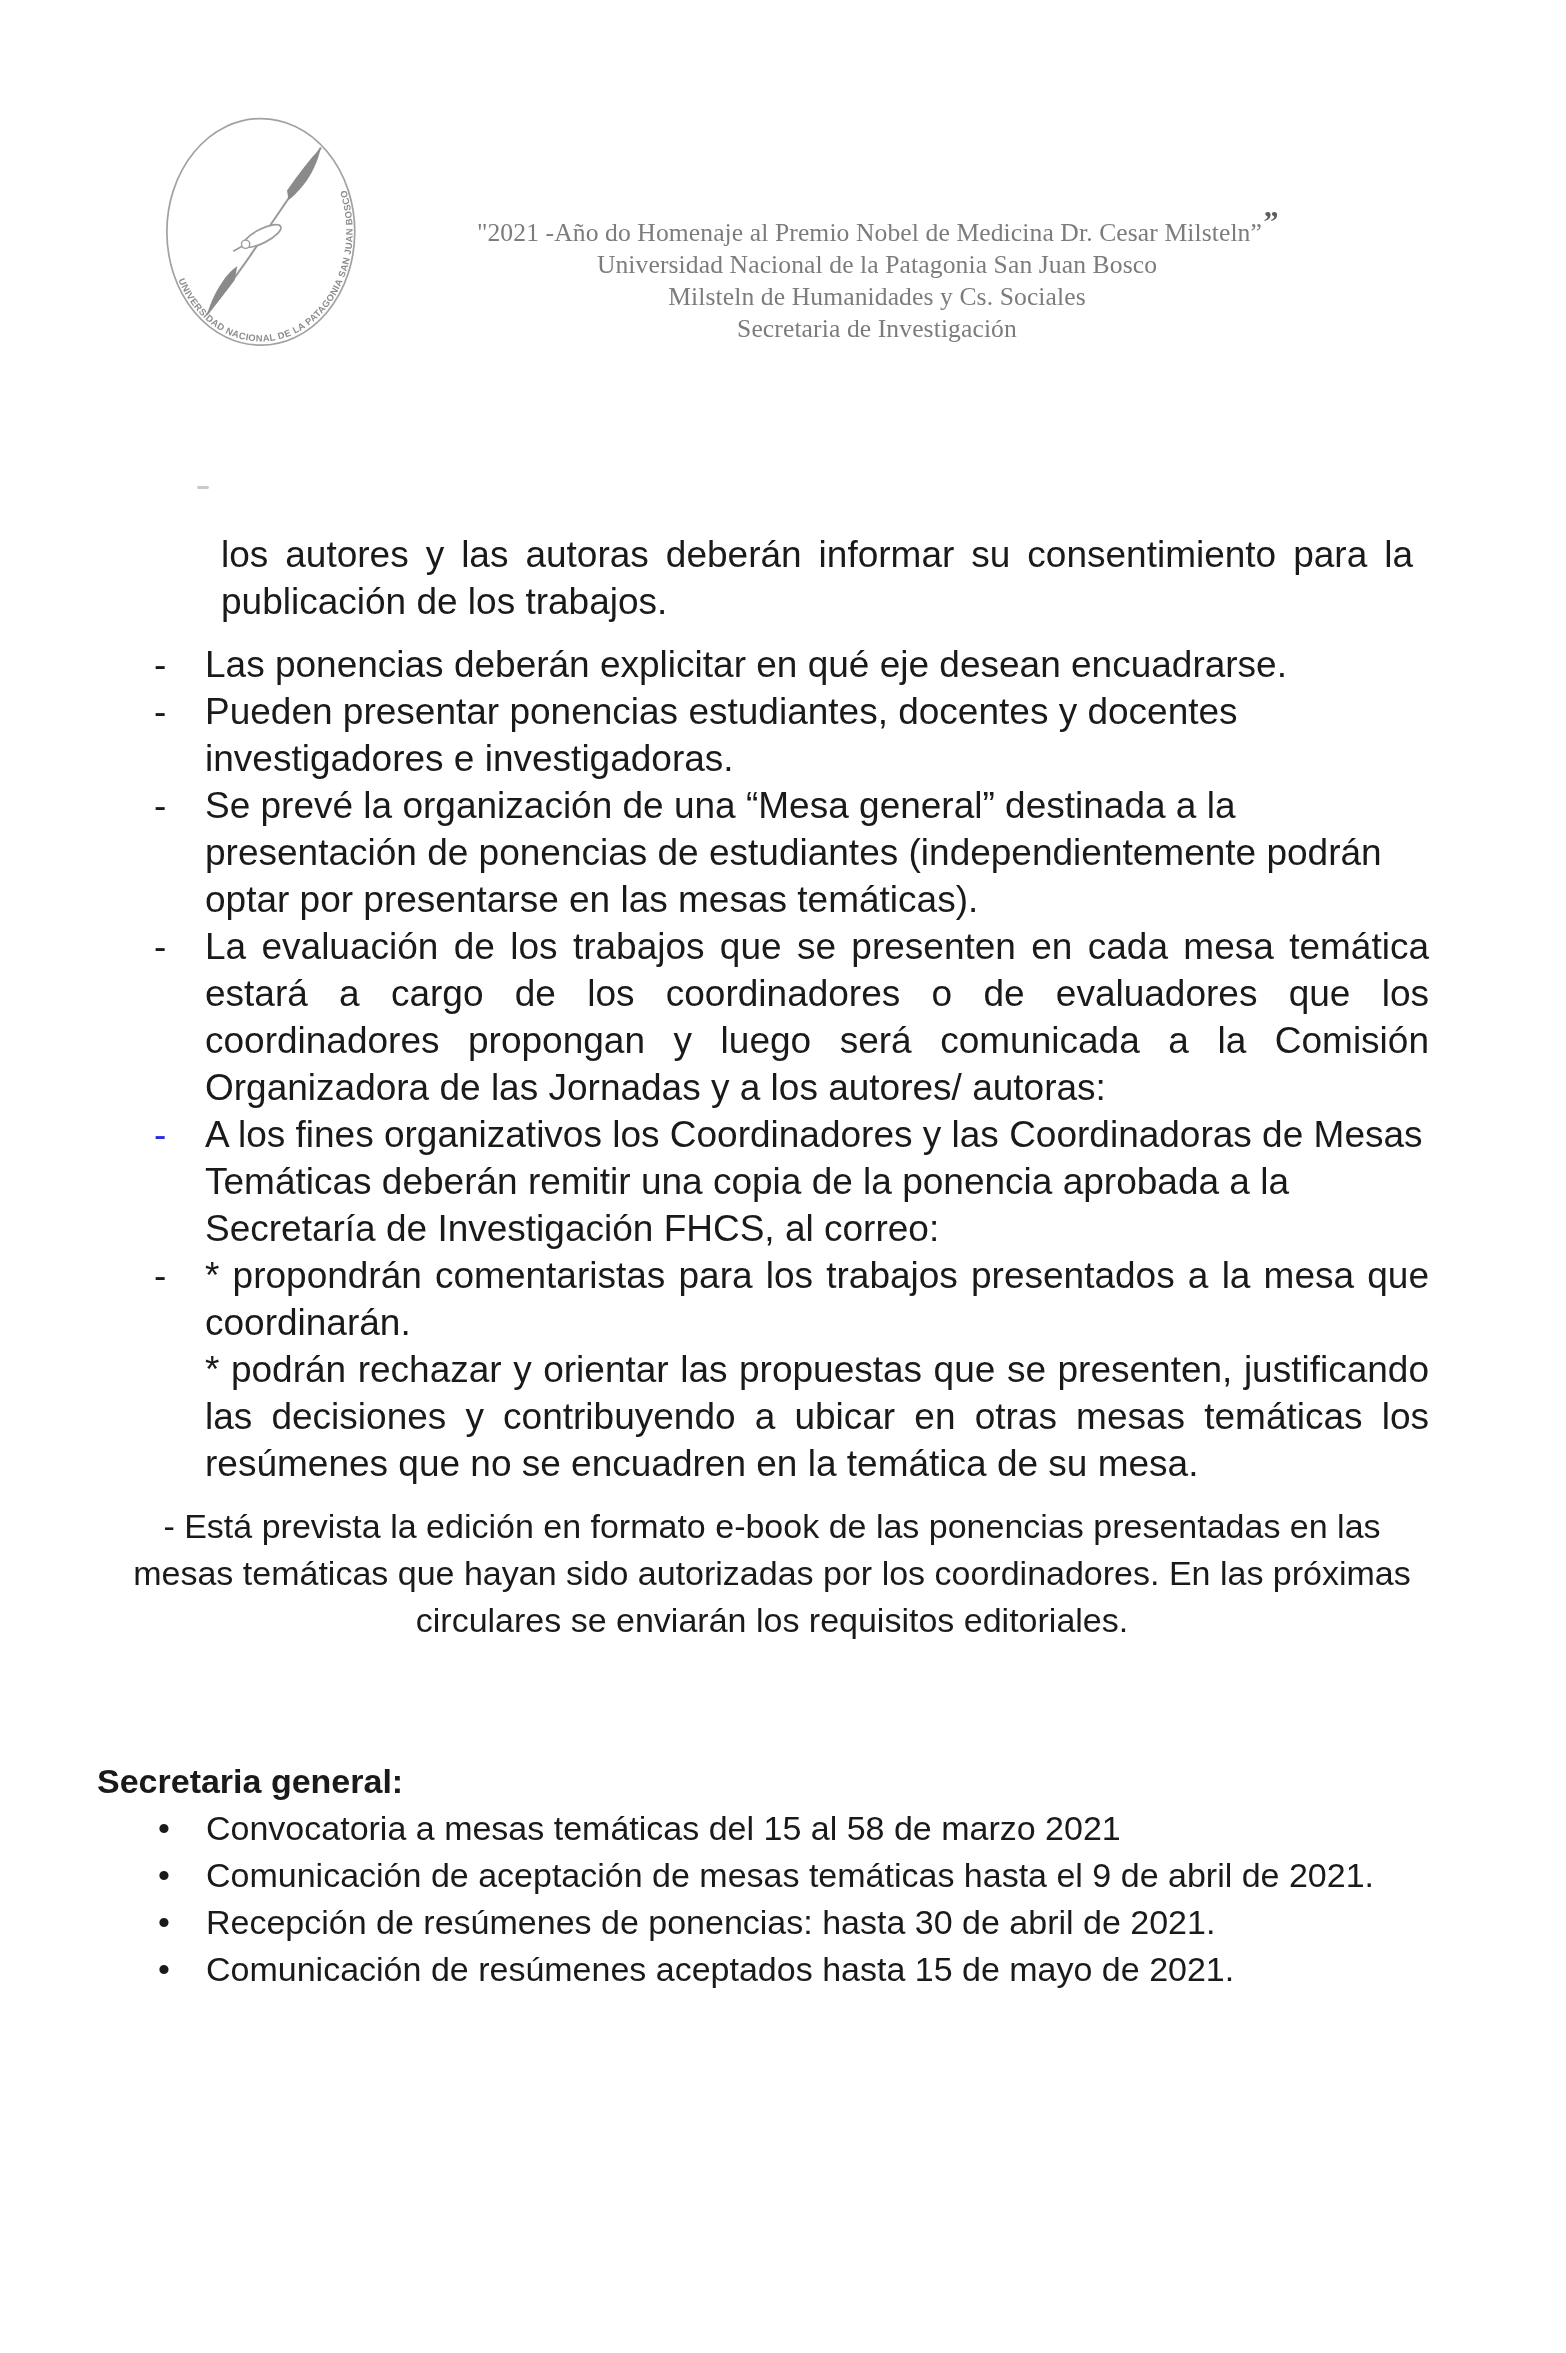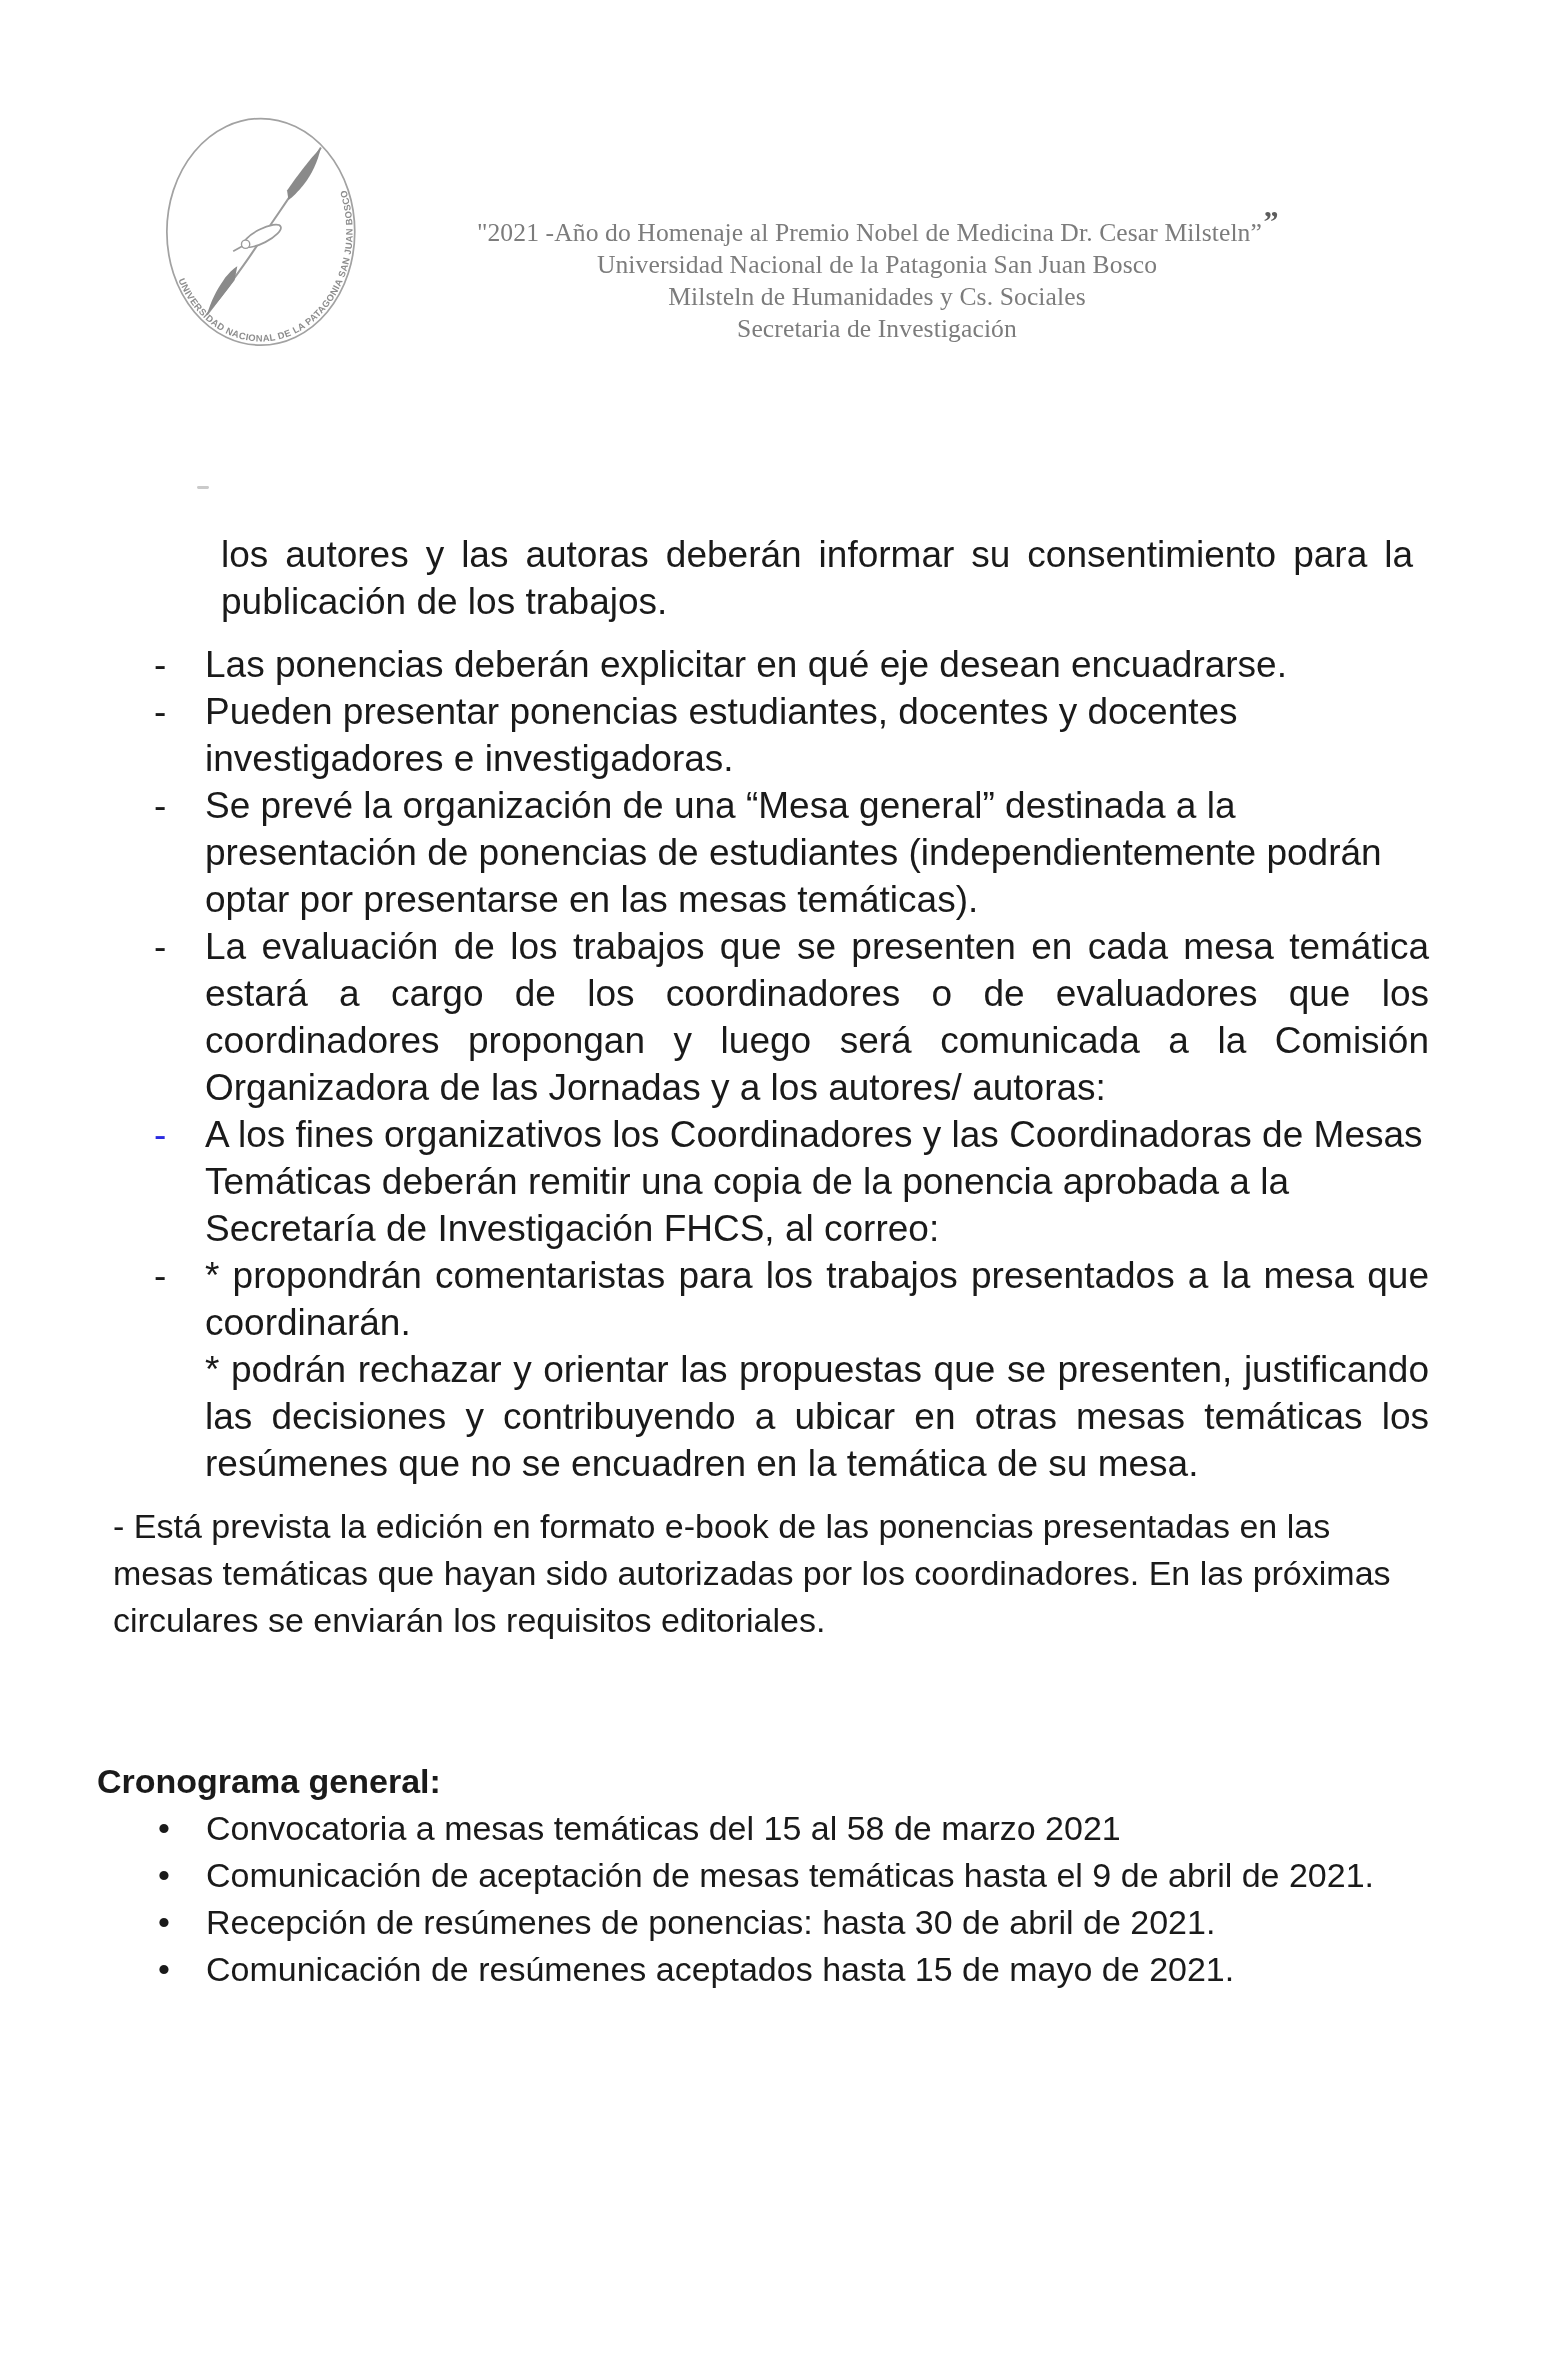--- a/index.html
+++ b/index.html
@@ -43,21 +43,21 @@
   }
   .content p, .content .para{margin:16px;}
   .hang{position:relative;padding-left:108px;}
   .hang .dash{
     position:absolute;left:57px;top:0;
     width:41px;
   }
   .dash-blue{color:#2b2be0;}
   .just{text-align:justify;}
   .email-line{display:block;font-weight:bold;}
-  .flush{font-size:34px;width:1318px;}
+  .flush{font-size:34px;width:1318px;text-align:center;}
   .sched-title{font-size:34px;font-weight:bold;margin-top:114px;}
   .sched-item{position:relative;padding-left:109px;font-size:34px;}
   .sched-item .bullet{
     position:absolute;left:61px;top:0;
     font-size:34px;
   }
   
   .seal-text{
     font-family:"Liberation Sans",sans-serif;
     font-size:13.5px;font-weight:bold;letter-spacing:0.6px;
@@ -129,21 +129,21 @@
     </div>
 
     <div class="hang">
       <span class="dash">-</span>
       <div class="just">* propondrán comentaristas para los trabajos presentados a la mesa que coordinarán.</div>
       <div class="just">* podrán rechazar y orientar las propuestas que se presenten, justificando las decisiones y contribuyendo a ubicar en otras mesas temáticas los resúmenes que no se encuadren en la temática de su mesa.</div>
     </div>
 
     <p class="flush para">- Está prevista la edición en formato e-book de las ponencias presentadas en las mesas temáticas que hayan sido autorizadas por los coordinadores. En las próximas circulares se enviarán los requisitos editoriales.</p>
 
-    <div class="sched-title">Cronograma general:</div>
+    <div class="sched-title">Secretaria general:</div>
 
     <div class="sched-item">
       <span class="bullet">•</span>
       <div>Convocatoria a mesas temáticas del 15 al 58 de marzo 2021</div>
     </div>
     <div class="sched-item">
       <span class="bullet">•</span>
       <div>Comunicación de aceptación de mesas temáticas hasta el 9 de abril de 2021.</div>
     </div>
     <div class="sched-item">

